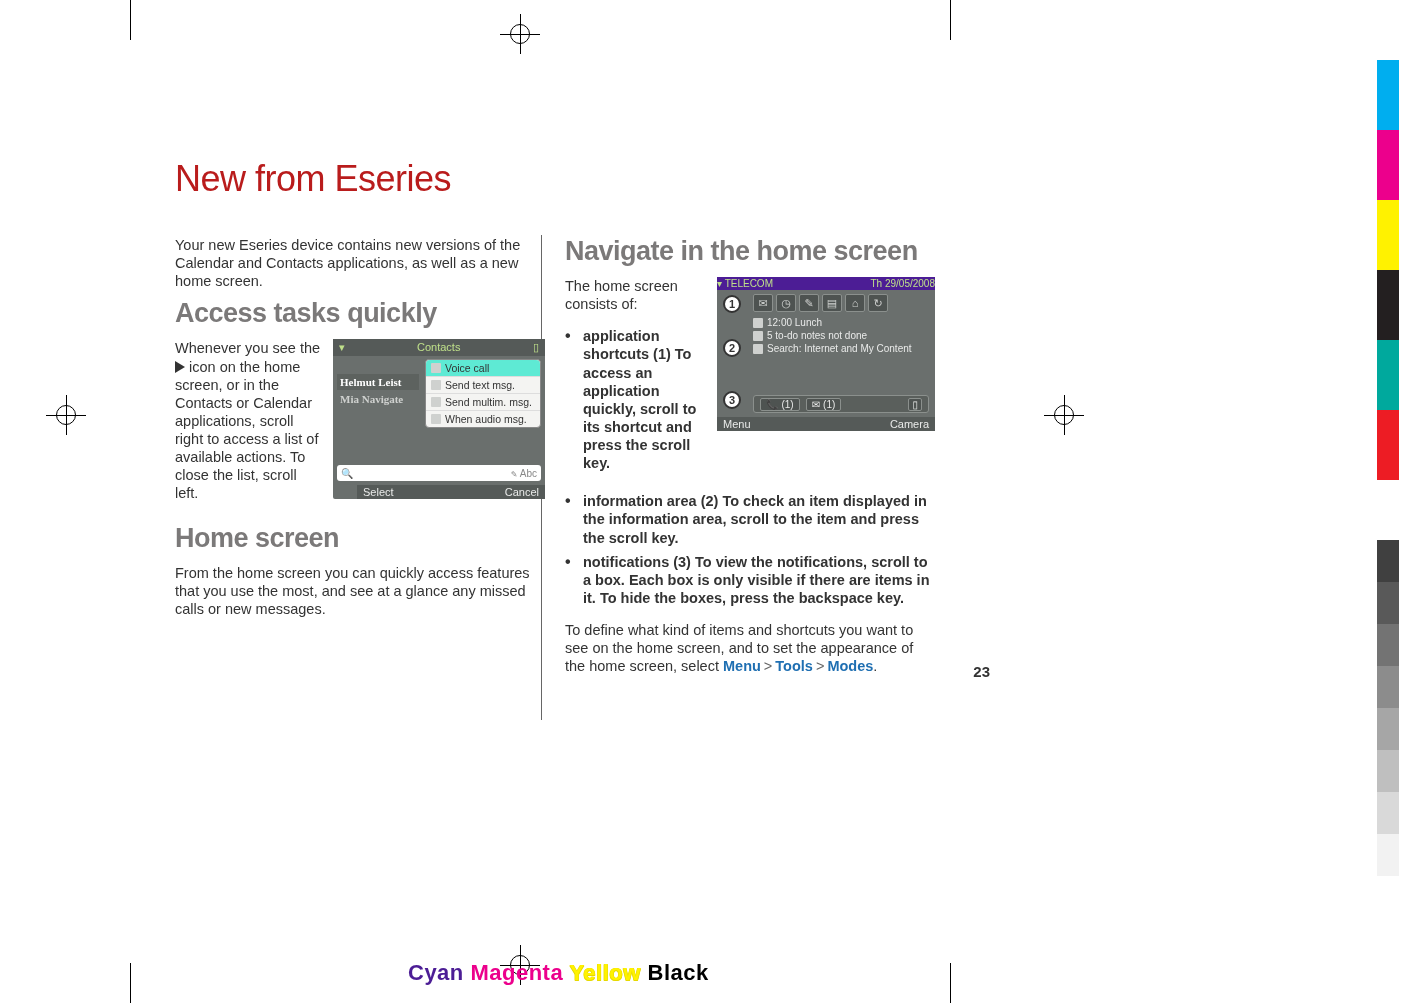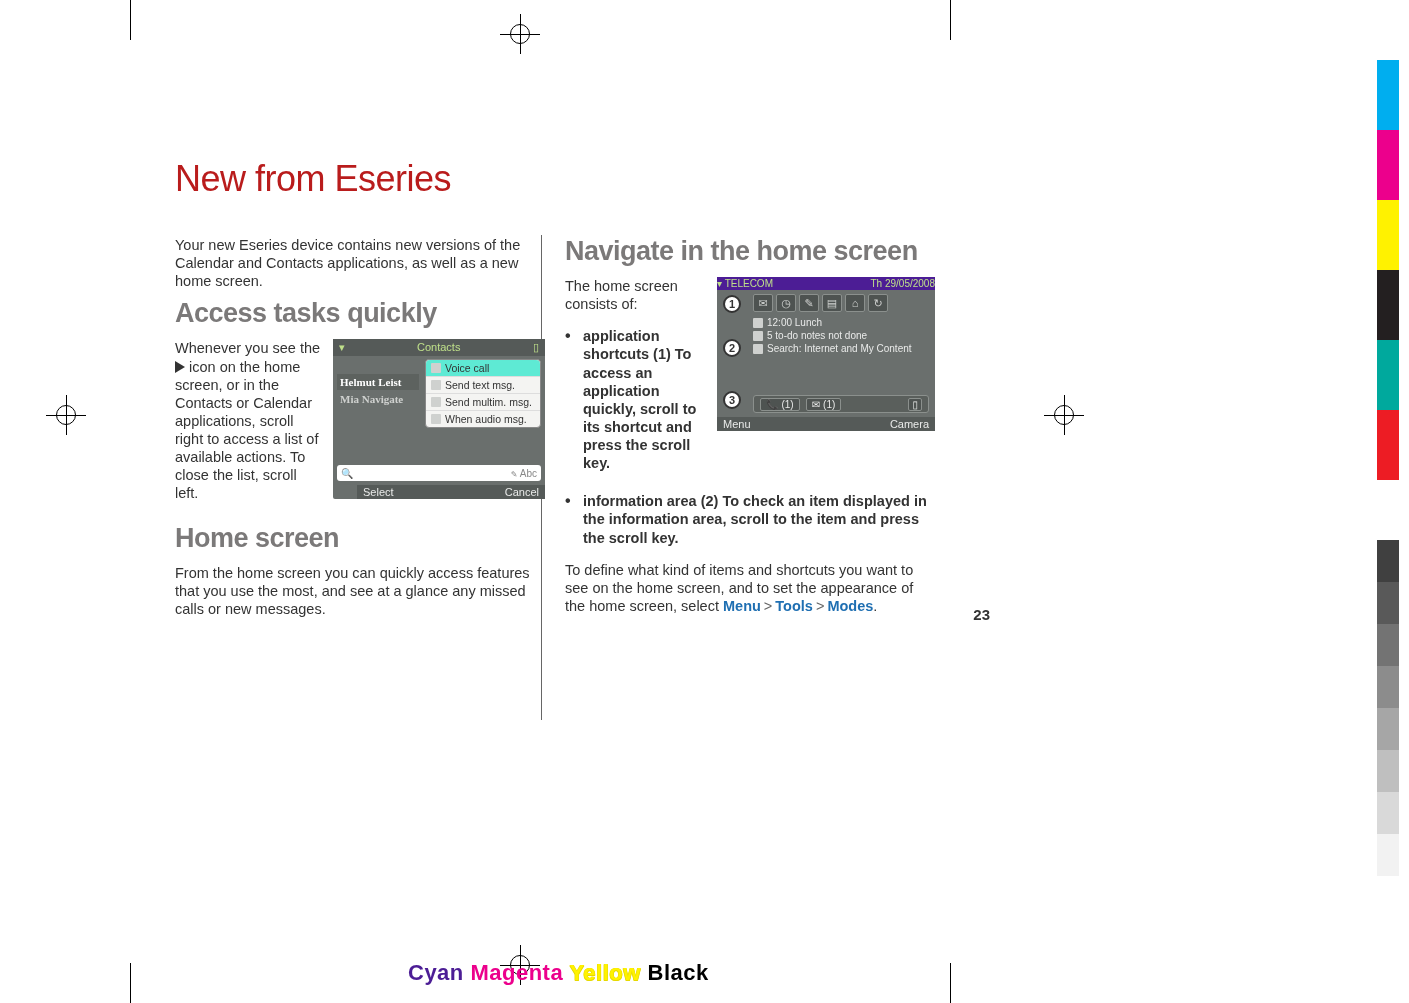--- a/index.html
+++ b/index.html
@@ -451,20 +451,23 @@
             <span>Menu</span>
             <span>Camera</span>
           </div>
         </div>
       </div>
 
       <ul class="bullets" style="margin-top:6px">
         <li>
             <span class="li-text">information area (2) To check an item displayed in the information area, scroll to the item and press the scroll key.</span>
           </li>
+        <li>
+            <span class="li-text">notifications (3) To view the notifications, scroll to a box. Each box is only visible if there are items in it. To hide the boxes, press the backspace key.</span>
+          </li>
       </ul>
 
       <p class="para menu-path" style="margin-top:8px">
         <span>To define what kind of items and shortcuts you want to see on the home screen, and to set the appearance of the home screen, select </span><span class="mp">Menu</span><span class="gt">&gt;</span><span class="mp">Tools</span><span class="gt">&gt;</span><span class="mp">Modes</span>.
       </p>
     </div>
   </div>
 
   <div class="pagenum">23</div>
 </div>

